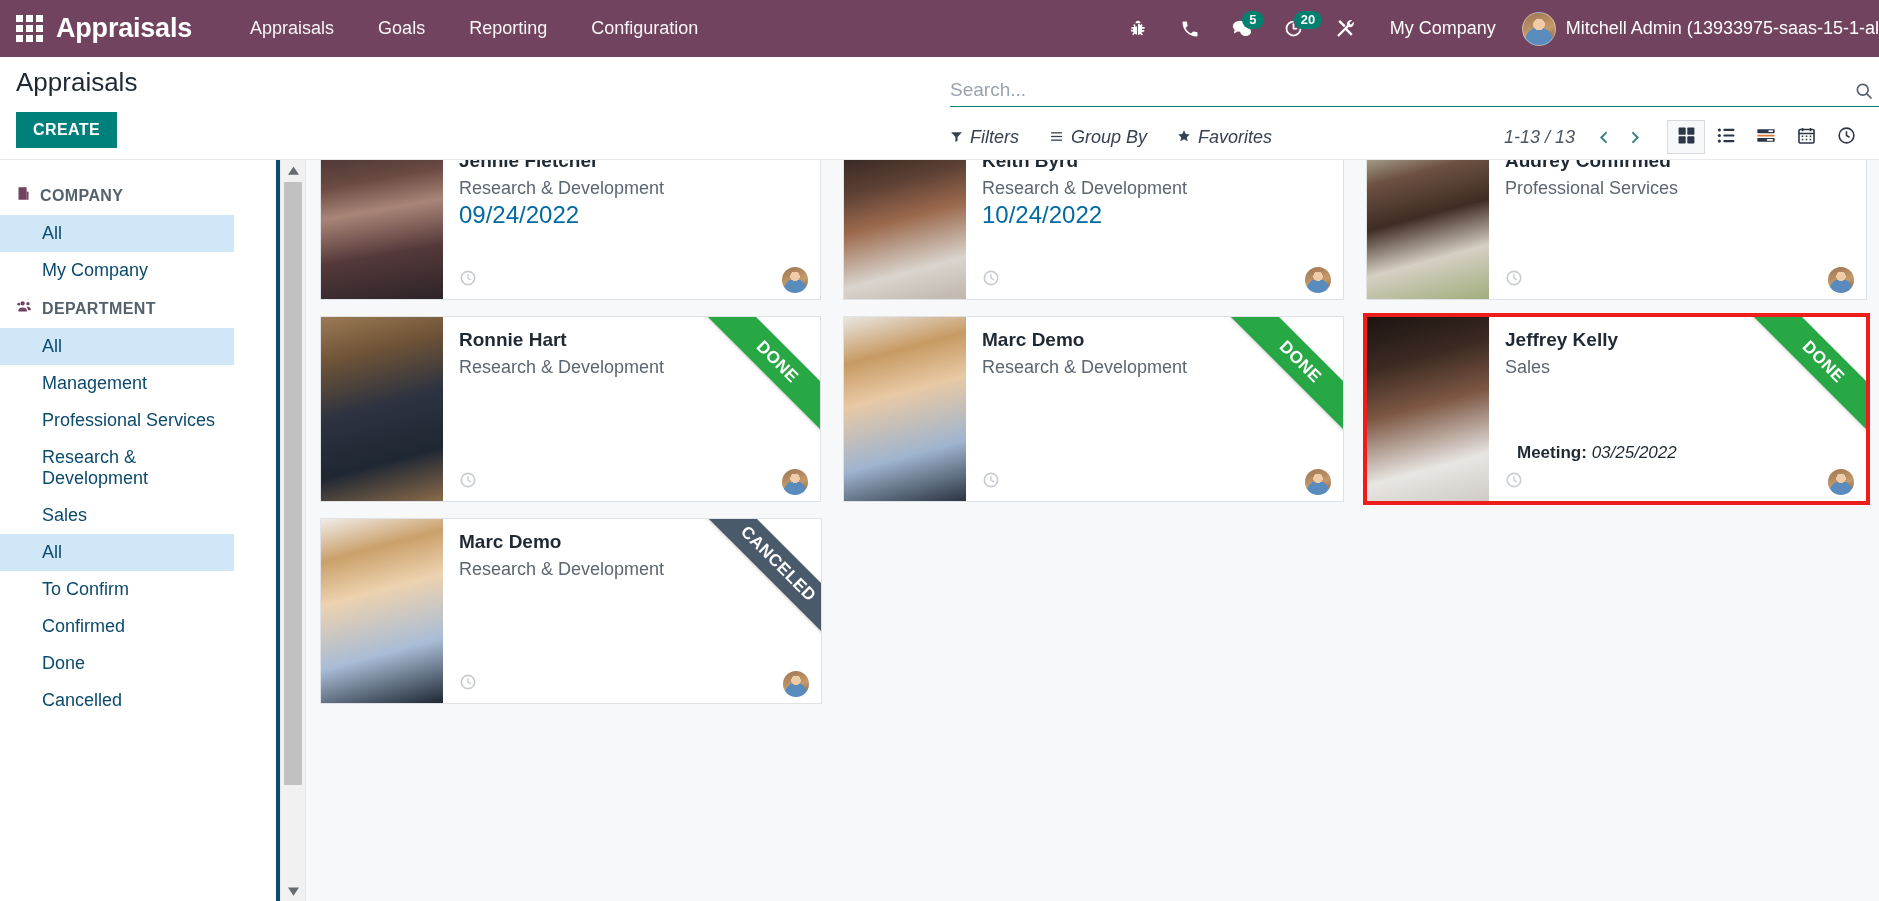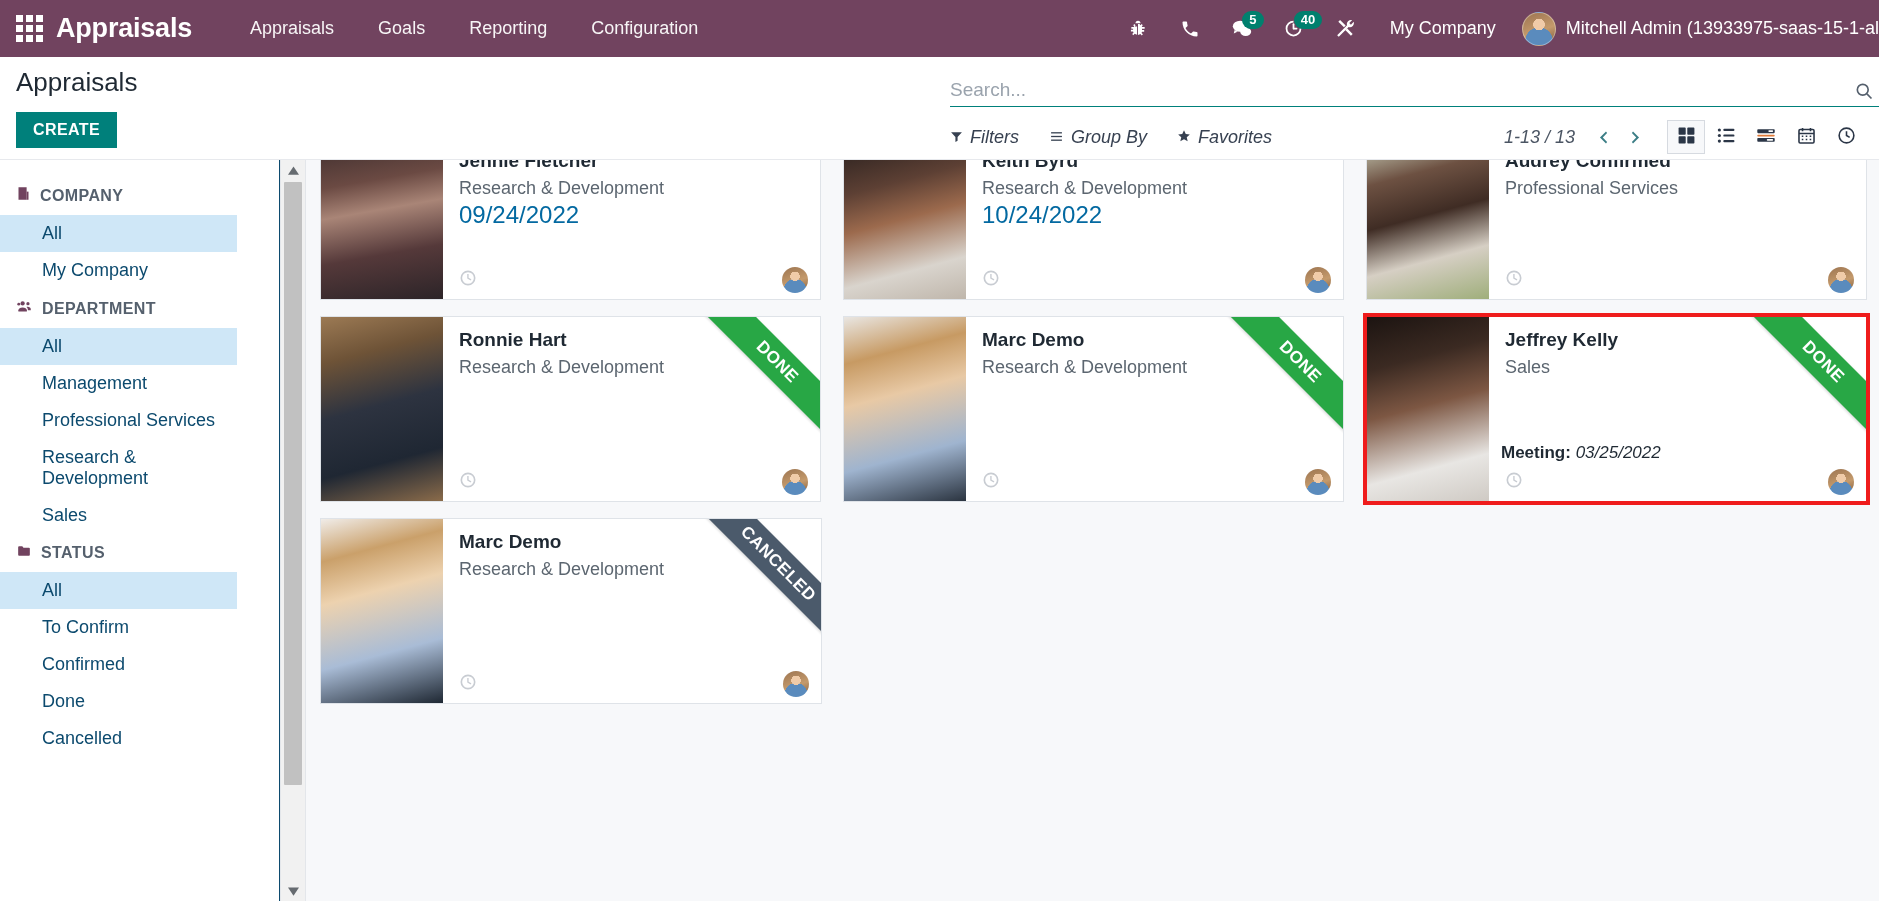--- a/index.html
+++ b/index.html
@@ -194,21 +194,21 @@
 
   
   .workspace { display:flex; height:calc(901px - 57px - 103px); }
 
   
   .sidebar {
     width:280px;
     flex:none;
     background:#ffffff;
     padding-top:16px;
-    border-right:1px solid #0c4a6e;
+    border-right:4px solid #0c4a6e;
     overflow:hidden;
   }
   .sb-section {
     display:flex;
     align-items:center;
     gap:9px;
     padding:10px 0 10px 16px;
     font-size:16px;
     font-weight:bold;
     color:#55606d;
@@ -287,21 +287,21 @@
     color:#1f2933;
     margin-bottom:6px;
     white-space:nowrap;
     overflow:hidden;
     text-overflow:ellipsis;
   }
   .k-dept { font-size:18px; color:#5c6670; margin-bottom:2px; }
   .k-date { font-size:24px; color:#0369a1; }
   .k-meeting {
     position:absolute;
-    left:12px;
+    left:28px;
     bottom:38px;
     font-size:17px;
     color:#1f2933;
     white-space:nowrap;
   }
   .k-meeting b { font-weight:bold; }
   .k-meeting i { font-style:italic; }
   .k-footer {
     position:absolute;
     left:16px; right:12px; bottom:6px;
@@ -393,21 +393,21 @@
           <path d="M4 13l-1 4 4-2z"></path>
         </svg>
       <span class="badge">5</span>
     </div>
     <div class="sysicon">
       <svg width="21" height="21" viewBox="0 0 24 24">
           <path d="M12 3a9 9 0 1 0 9 9h-2a7 7 0 1 1-7-7V3z"></path>
           <rect x="11" y="6" width="2" height="7" rx="1"></rect>
           <rect x="11.5" y="11" width="5" height="2" rx="1"></rect>
         </svg>
-      <span class="badge">40</span>
+      <span class="badge">20</span>
     </div>
     <div class="sysicon">
       <svg width="21" height="21" viewBox="0 0 24 24">
           <path d="M3.8 4.2l2-2 6.4 6.4-2 2zM14 12l-2 2 6.2 6.2 2-2zM19.5 2.5l-3.2 3.2 1.9 1.9 3.2-3.2c.5 1.6.1 3.4-1.1 4.7-1.3 1.3-3.1 1.7-4.7 1.1L4.3 21.5 2.5 19.7 13.8 8.4c-.6-1.6-.2-3.4 1.1-4.7C16.2 2.4 18 2 19.5 2.5z"></path>
         </svg>
     </div>
     <div class="nav-company">My Company</div>
     <div class="user-block">
       <div class="avatar-nav"></div>
       <span class="user-name">Mitchell Admin (13933975-saas-15-1-al</span>
@@ -557,28 +557,20 @@
           </svg>
       </span>
       <span>DEPARTMENT</span>
     </div>
     <div class="sb-item active">All</div>
     <div class="sb-item">Management</div>
     <div class="sb-item">Professional Services</div>
     <div class="sb-item">Research &amp; Development</div>
     <div class="sb-item">Sales</div>
 
-    <div class="sb-section">
-      <span>
-        <svg width="16" height="14" viewBox="0 0 24 24">
-            <path d="M2 5.5A1.5 1.5 0 0 1 3.5 4h5.6l2 2.4h9.4A1.5 1.5 0 0 1 22 7.9v10.6A1.5 1.5 0 0 1 20.5 20h-17A1.5 1.5 0 0 1 2 18.5z"></path>
-          </svg>
-      </span>
-      <span>STATUS</span>
-    </div>
     <div class="sb-item active">All</div>
     <div class="sb-item">To Confirm</div>
     <div class="sb-item">Confirmed</div>
     <div class="sb-item">Done</div>
     <div class="sb-item">Cancelled</div>
   </div>
 
   <div class="scroll-col">
     <div class="sc-arrow">
       <svg width="11" height="9" viewBox="0 0 12 9">

